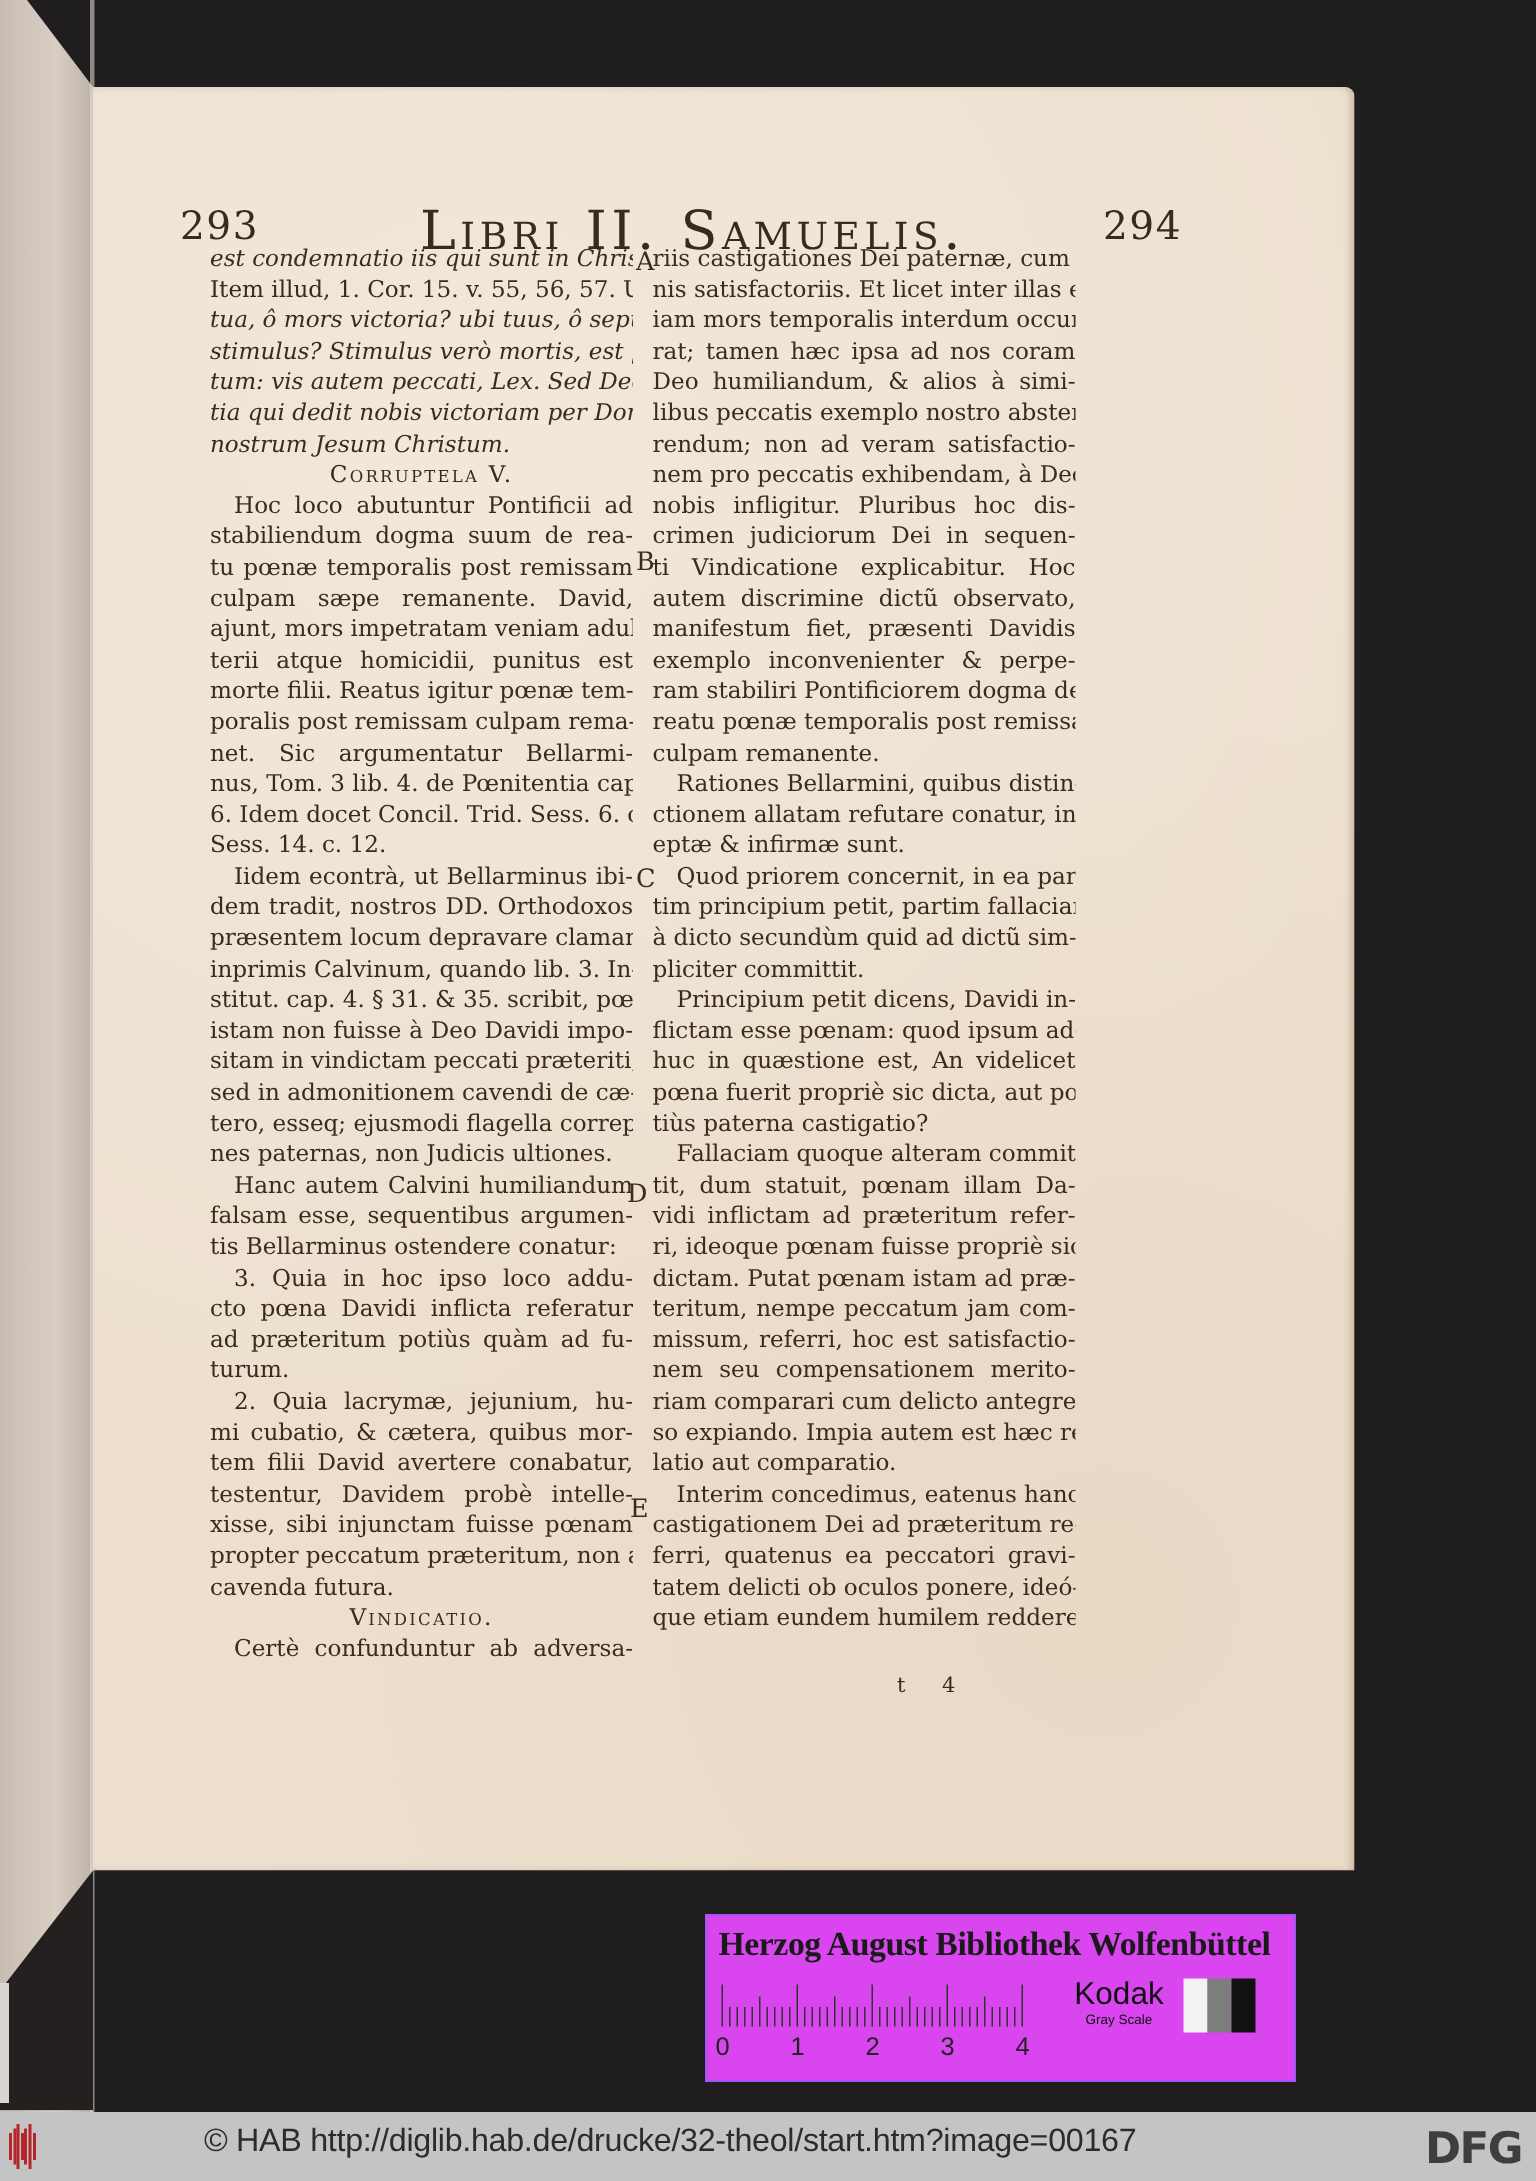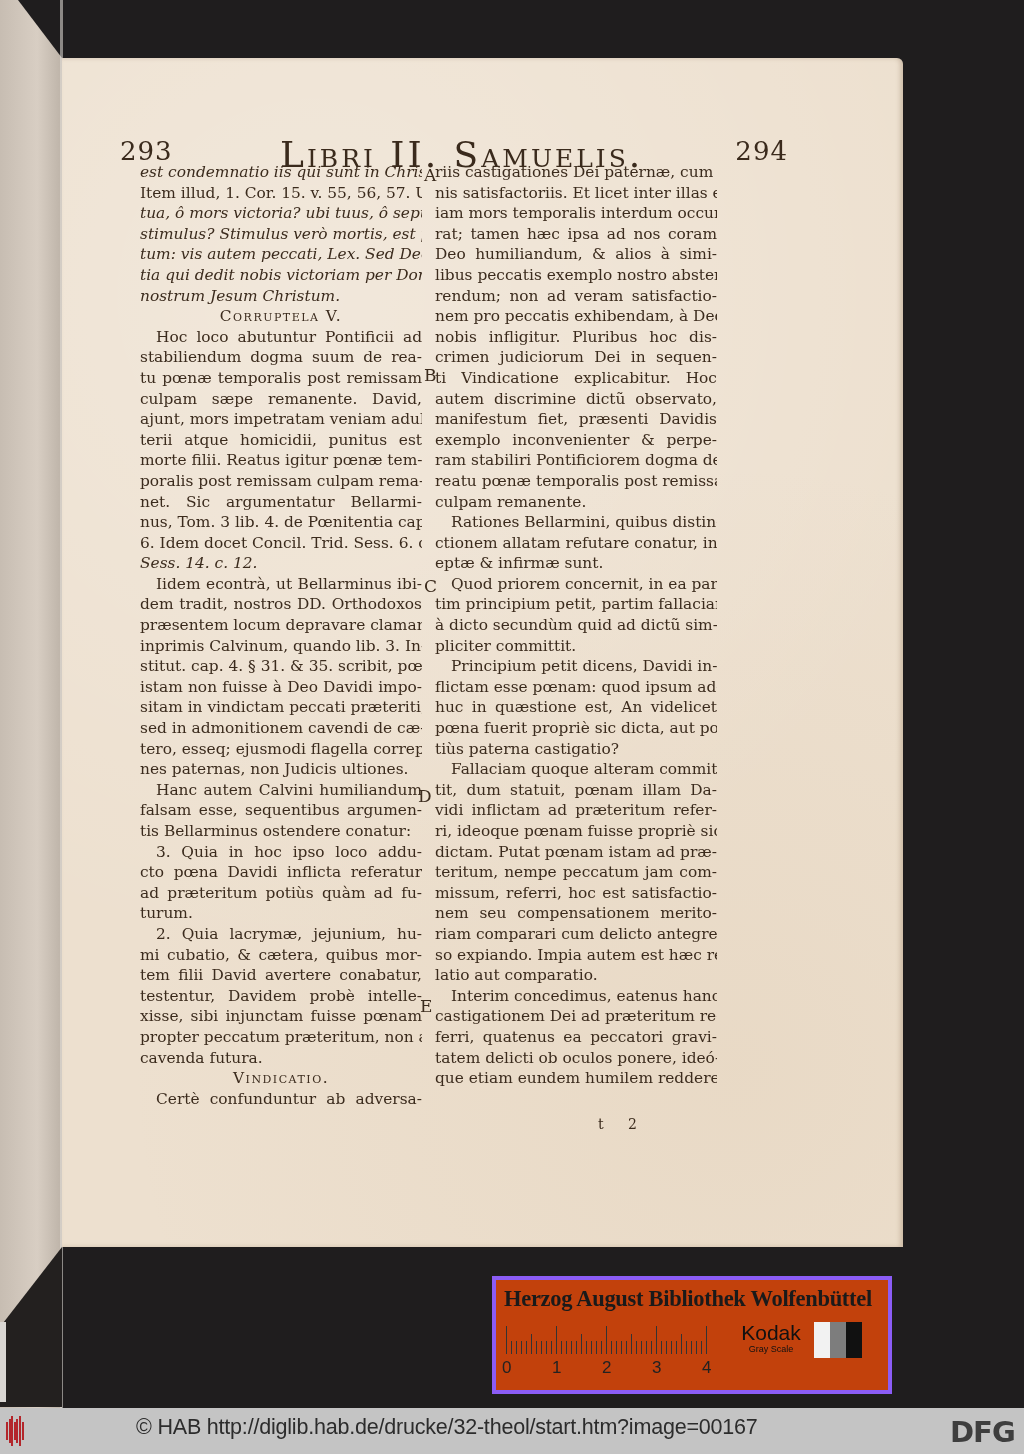--- a/index.html
+++ b/index.html
@@ -58,22 +58,22 @@
   .col .line.last { text-align-last: left; }
   .col .line.center { text-align: center; text-align-last: center; font-variant: small-caps; letter-spacing: 1.5px; }
   .col .line.indent { padding-left: 16px; }
   .margin-letter {
     position: absolute; font-size: 17px; color: #3b2b1d; font-family: "DejaVu Serif", serif;
   }
   .signature {
     position: absolute; left: 536px; top: 1058px; font-size: 14px; color: #3b2b1d; letter-spacing: 10px;
   }
   .hab-card {
-    position: absolute; left: 492px; top: 1276px; width: 392px; height: 110px;
-    background: #c2410c; border: 4px solid #8b5cf6;
+    position: absolute; left: 470px; top: 1276px; width: 392px; height: 110px;
+    background: #d946ef; border: 1px solid #8b5cf6;
   }
   .hab-card .card-title {
     position: absolute; left: 8px; top: 6px; width: 380px;
     font-family: "Liberation Serif", serif; font-weight: bold; font-size: 22.5px; color: #1a1a1a;
     white-space: nowrap; letter-spacing: -0.3px;
   }
   .ruler {
     position: absolute; left: 10px; top: 44px; width: 200px; height: 30px;
   }
   .ruler .tick { position: absolute; bottom: 0; width: 1px; background: #333; }
@@ -140,21 +140,21 @@
       <span class="line">stabiliendum dogma suum de rea-</span>
       <span class="line">tu pœnæ temporalis post remissam</span>
       <span class="line">culpam sæpe remanente. David,</span>
       <span class="line">ajunt, mors impetratam veniam adul-</span>
       <span class="line">terii atque homicidii, punitus est</span>
       <span class="line">morte filii. Reatus igitur pœnæ tem-</span>
       <span class="line">poralis post remissam culpam rema-</span>
       <span class="line">net. Sic argumentatur Bellarmi-</span>
       <span class="line">nus, Tom. 3 lib. 4. de Pœnitentia cap. 2. §.</span>
       <span class="line">6. Idem docet Concil. Trid. Sess. 6. c. 14. &amp;</span>
-      <span class="line last" style="font-style: italic;">Sess. 14. c. 12.</span>
+      <span class="line last" style="">Sess. 14. c. 12.</span>
       <span class="line indent">Iidem econtrà, ut Bellarminus ibi-</span>
       <span class="line">dem tradit, nostros DD. Orthodoxos</span>
       <span class="line">præsentem locum depravare clamant,</span>
       <span class="line">inprimis Calvinum, quando lib. 3. In-</span>
       <span class="line">stitut. cap. 4. § 31. &amp; 35. scribit, pœnam</span>
       <span class="line">istam non fuisse à Deo Davidi impo-</span>
       <span class="line">sitam in vindictam peccati præteriti;</span>
       <span class="line">sed in admonitionem cavendi de cæ-</span>
       <span class="line">tero, esseq; ejusmodi flagella correptio-</span>
       <span class="line last">nes paternas, non Judicis ultiones.</span>
@@ -222,21 +222,21 @@
       <span class="line">tatem delicti ob oculos ponere, ideó-</span>
       <span class="line">que etiam eundem humilem reddere</span>
     </div>
 
   <span class="margin-letter" style="left:362px; top:107px;">A</span>
   <span class="margin-letter" style="left:362px; top:307px;">B</span>
   <span class="margin-letter" style="left:362px; top:518px;">C</span>
   <span class="margin-letter" style="left:356px; top:728px;">D</span>
   <span class="margin-letter" style="left:358px; top:938px;">E</span>
 
-  <span class="signature">t 2</span>
+  <span class="signature">t 4</span>
 </div>
 
 <div class="hab-card">
   <div class="card-title">Herzog August Bibliothek Wolfenbüttel</div>
   <div class="ruler" id="ruler">
       <span class="tick" style="left: 0px; height: 28px;"></span>
       <span class="tick" style="left: 5px; height: 13px;"></span>
       <span class="tick" style="left: 10px; height: 13px;"></span>
       <span class="tick" style="left: 15px; height: 13px;"></span>
       <span class="tick" style="left: 20px; height: 13px;"></span>

